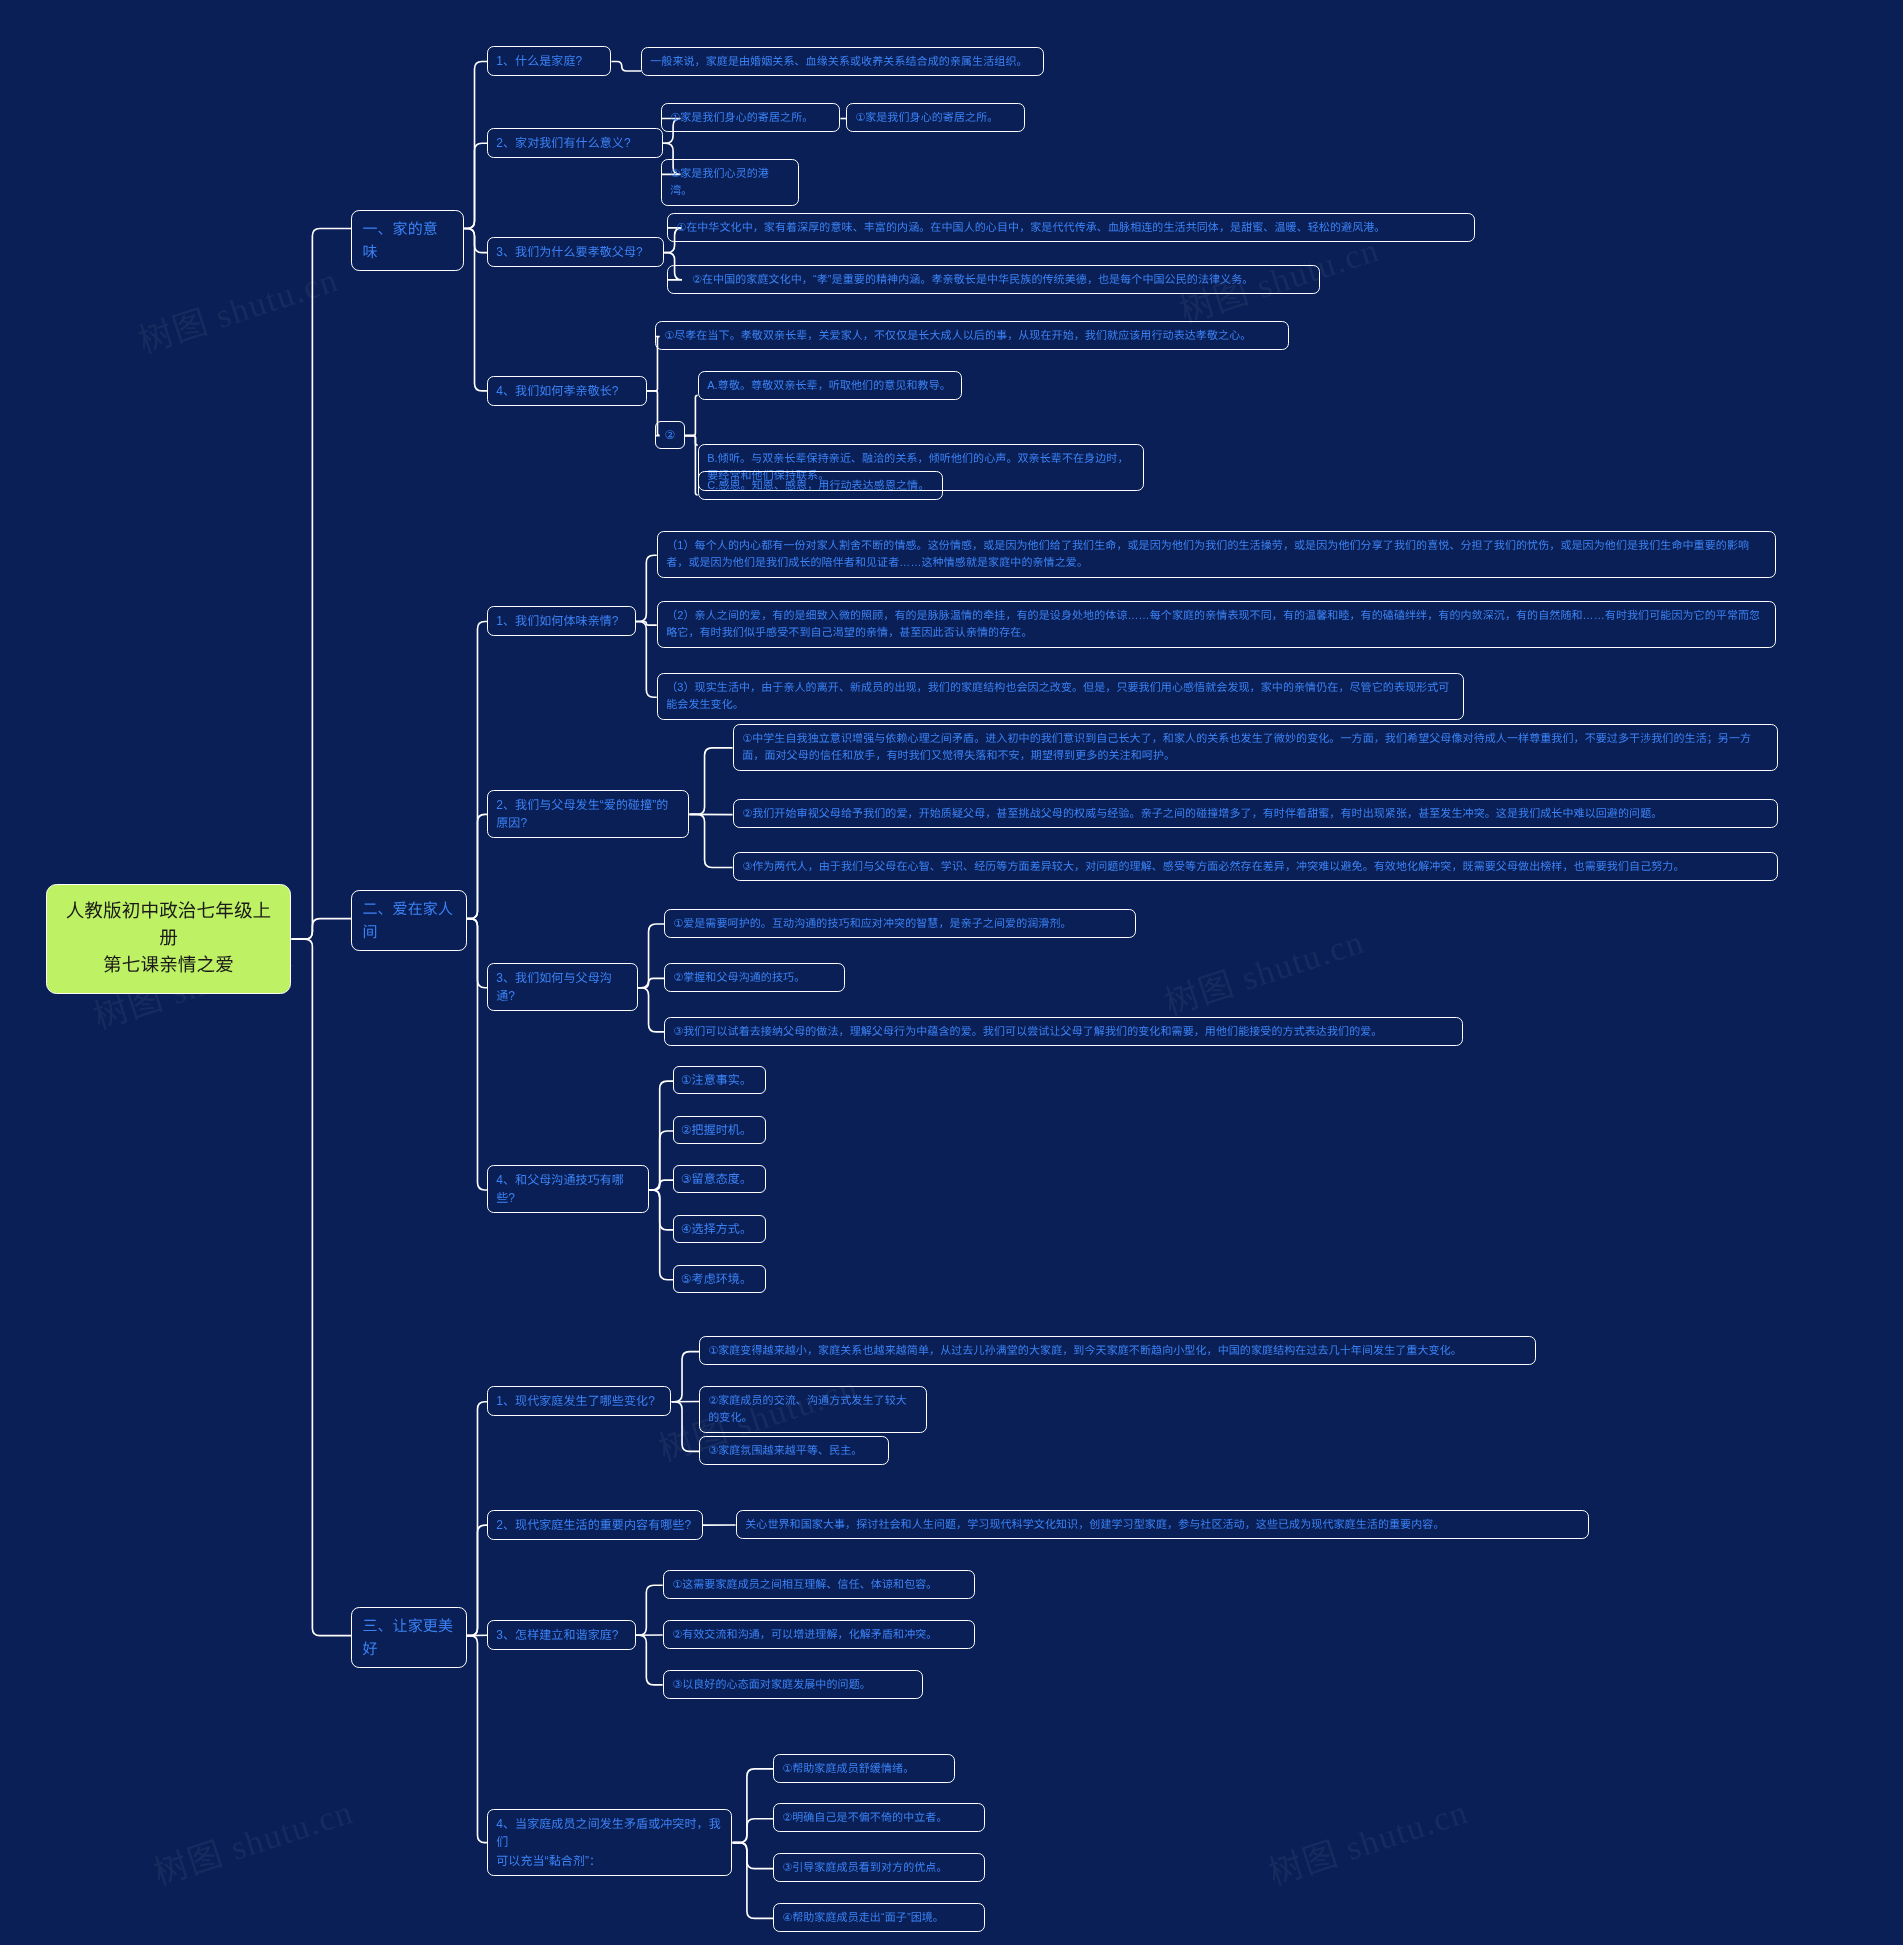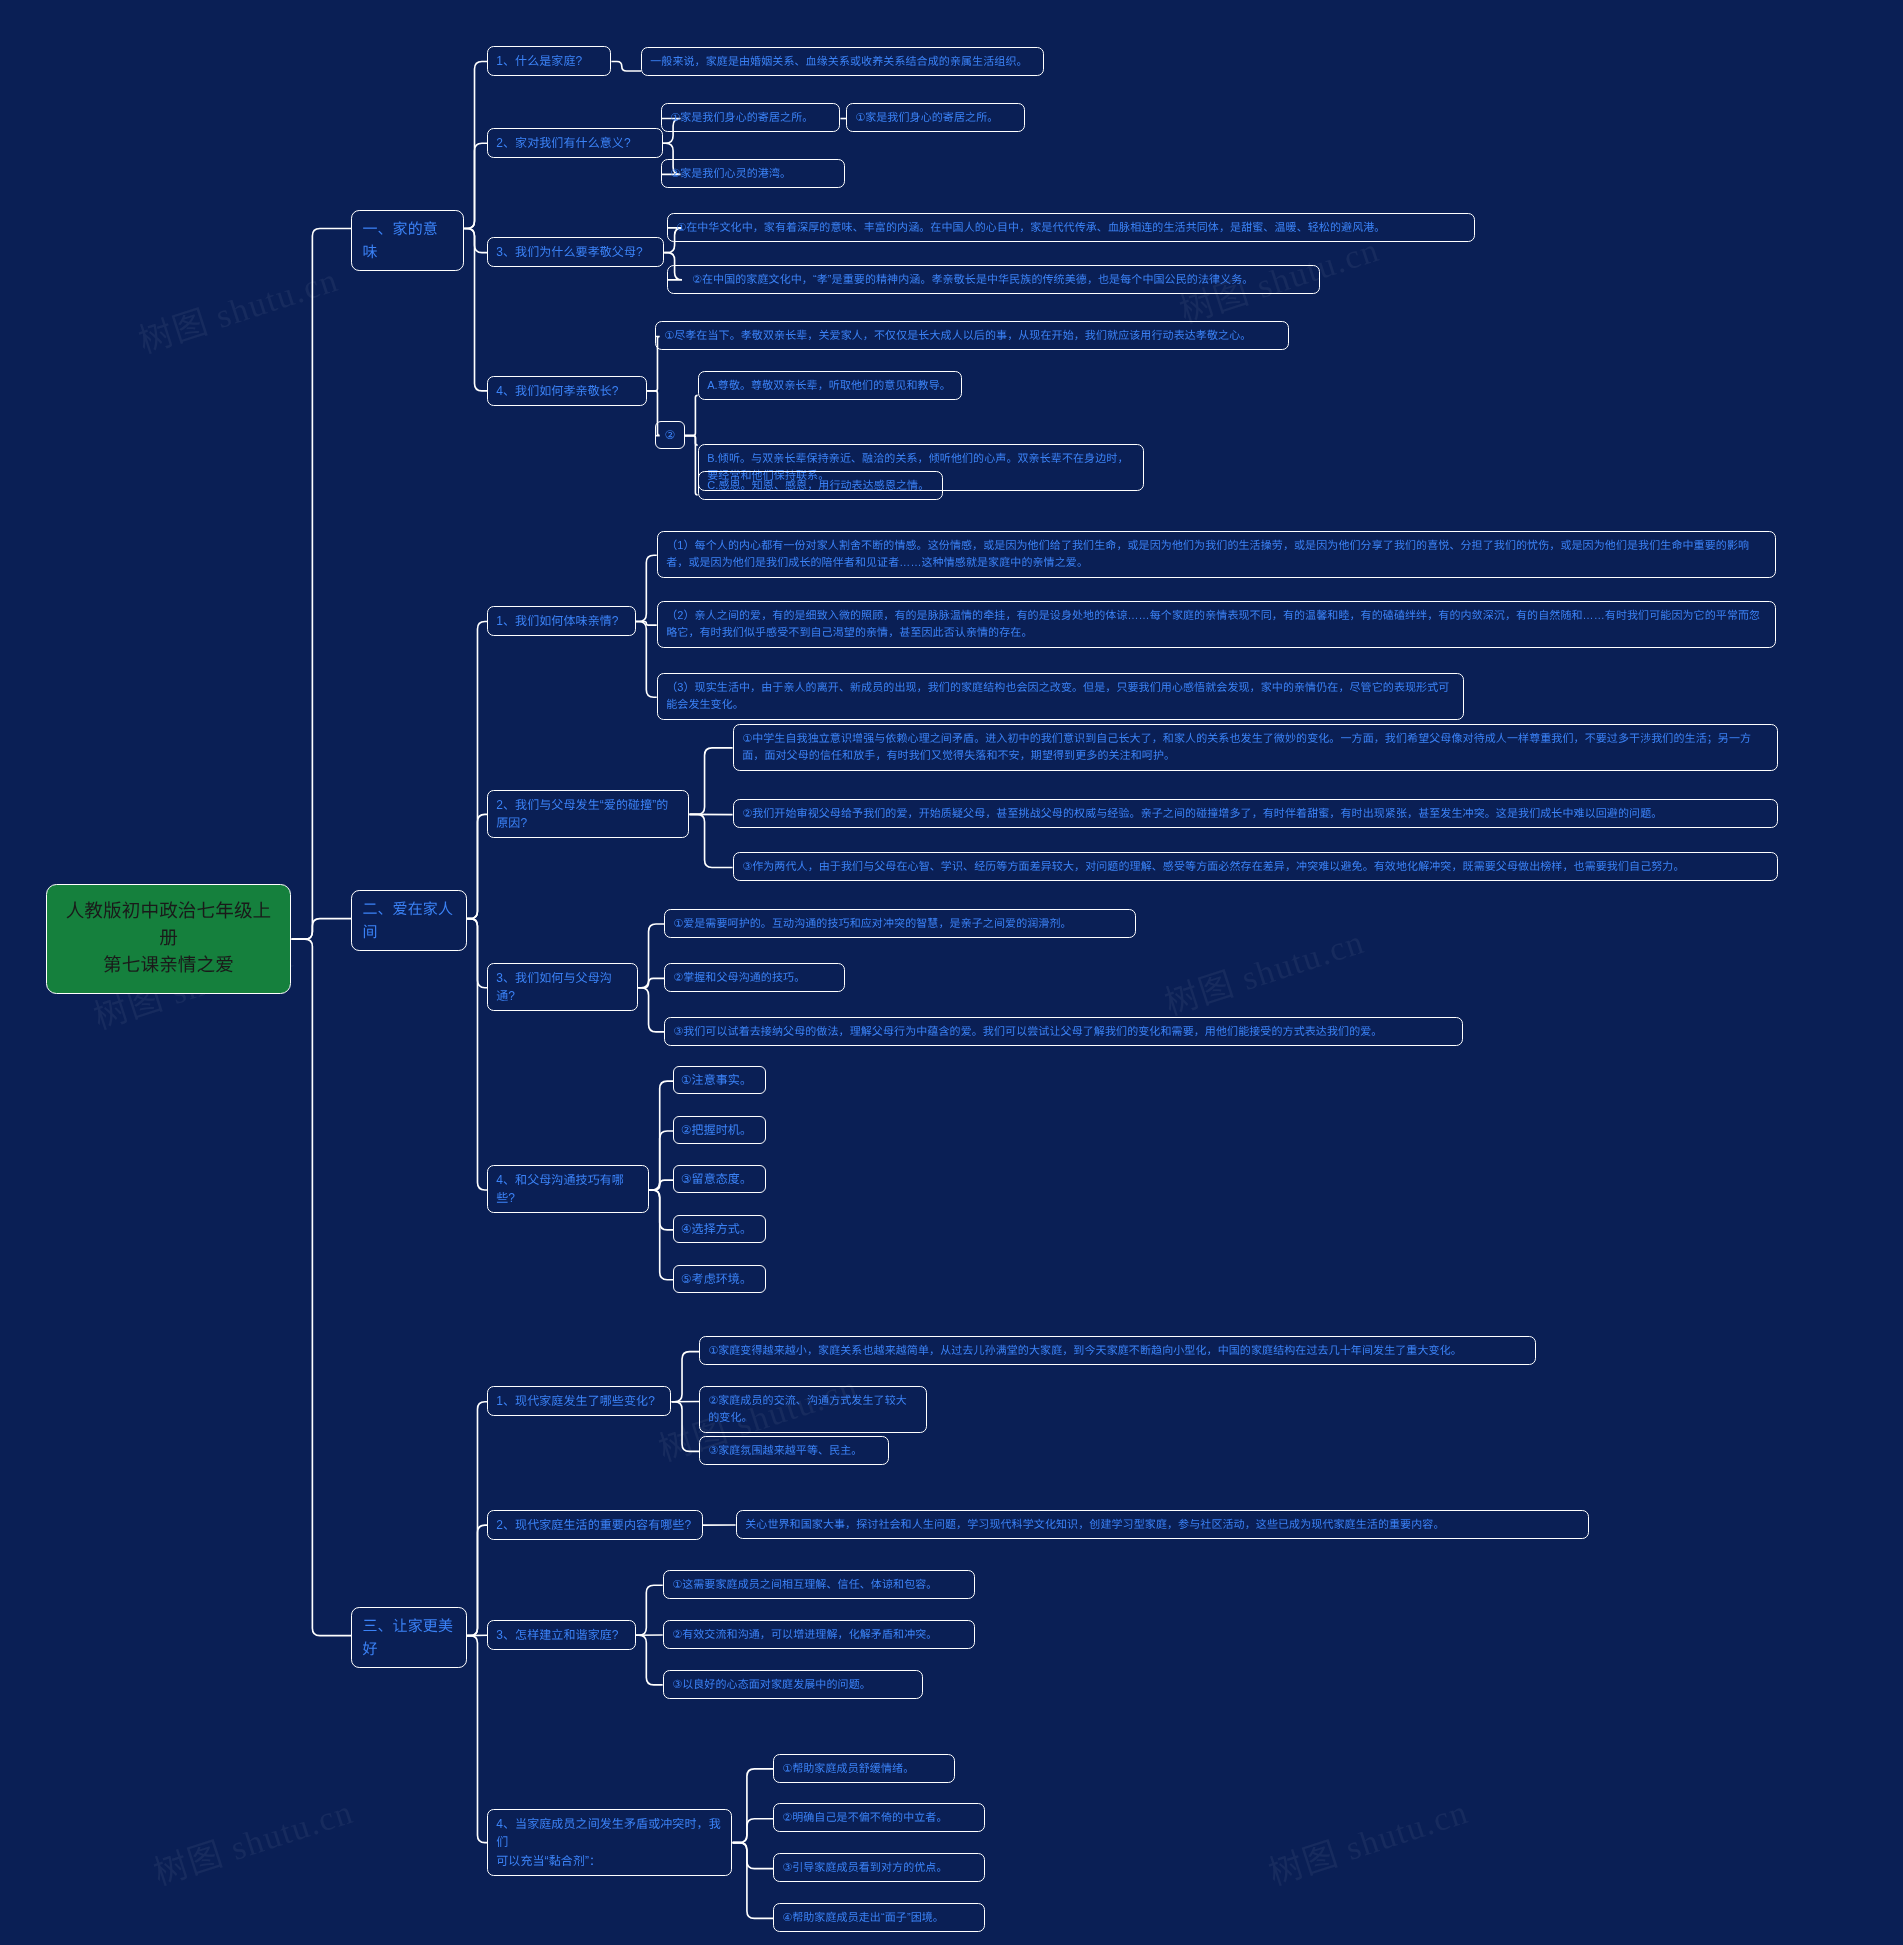--- a/index.html
+++ b/index.html
@@ -46,21 +46,21 @@
     border-radius: 6.7px;
     color: #3b82f6;
     background: transparent;
     font-size: 11.5px;
     line-height: 1.55;
     padding: 4.5px 8.2px;
     white-space: pre-wrap;
     letter-spacing: 0.1px;
   }
   .node.root {
-    background: #15803d;
+    background: #bef264;
     color: #1a1a1a;
     border-color: #ffffff;
     border-radius: 10.4px;
     font-size: 18.6px;
     line-height: 1.45;
     text-align: center;
     padding: 13.4px 16.4px;
     font-weight: 400;
   }
   .node.lvl1 { font-size: 15px; padding: 6px 10.4px; border-radius: 8.2px; }
@@ -139,21 +139,21 @@
 第七课亲情之爱</div>
 
   <div class="node lvl1" id="n-b0" style="left:351px; top:210px; width:113px;">一、家的意味</div>
 
   <div class="node lvl2" id="n-b0-i0" style="left:487px; top:46px; width:124px;">1、什么是家庭?</div>
   <div class="node para" id="n-b0-i0-c0" style="left:641px; top:47px; width:403px;">一般来说，家庭是由婚姻关系、血缘关系或收养关系结合成的亲属生活组织。</div>
 
   <div class="node lvl2" id="n-b0-i1" style="left:487px; top:128px; width:176px;">2、家对我们有什么意义?</div>
   <div class="node para" id="n-b0-i1-c0" style="left:661px; top:103px; width:179px;">①家是我们身心的寄居之所。</div>
   <div class="node para" id="n-b0-i1-c0-g0" style="left:846px; top:103px; width:179px;">①家是我们身心的寄居之所。</div>
-  <div class="node para" id="n-b0-i1-c1" style="left:661px; top:159px; width:184px;">②家是我们心灵的港湾。</div>
+  <div class="node para" id="n-b0-i1-c1" style="left:661px; top:159px; width:138px;">②家是我们心灵的港湾。</div>
 
   <div class="node lvl2" id="n-b0-i2" style="left:487px; top:237px; width:177px;">3、我们为什么要孝敬父母?</div>
   <div class="node para" id="n-b0-i2-c0" style="left:667px; top:213px; width:808px;">①在中华文化中，家有着深厚的意味、丰富的内涵。在中国人的心目中，家是代代传承、血脉相连的生活共同体，是甜蜜、温暖、轻松的避风港。</div>
   <div class="node para" id="n-b0-i2-c1" style="left:667px; top:265px; width:653px;padding-left:24px;">②在中国的家庭文化中，“孝”是重要的精神内涵。孝亲敬长是中华民族的传统美德，也是每个中国公民的法律义务。</div>
 
   <div class="node lvl2" id="n-b0-i3" style="left:487px; top:376px; width:160px;">4、我们如何孝亲敬长?</div>
   <div class="node para" id="n-b0-i3-c0" style="left:655px; top:321px; width:634px;">①尽孝在当下。孝敬双亲长辈，关爱家人，不仅仅是长大成人以后的事，从现在开始，我们就应该用行动表达孝敬之心。</div>
   <div class="node tiny" id="n-b0-i3-c1" style="left:655px; top:421px; width:30px; text-align:center;">②</div>
   <div class="node para" id="n-b0-i3-c1-g0" style="left:698px; top:371px; width:264px;">A.尊敬。尊敬双亲长辈，听取他们的意见和教导。</div>
   <div class="node para" id="n-b0-i3-c1-g1" style="left:698px; top:421px; width:446px;margin-top:23px;">B.倾听。与双亲长辈保持亲近、融洽的关系，倾听他们的心声。双亲长辈不在身边时，要经常和他们保持联系。</div>

